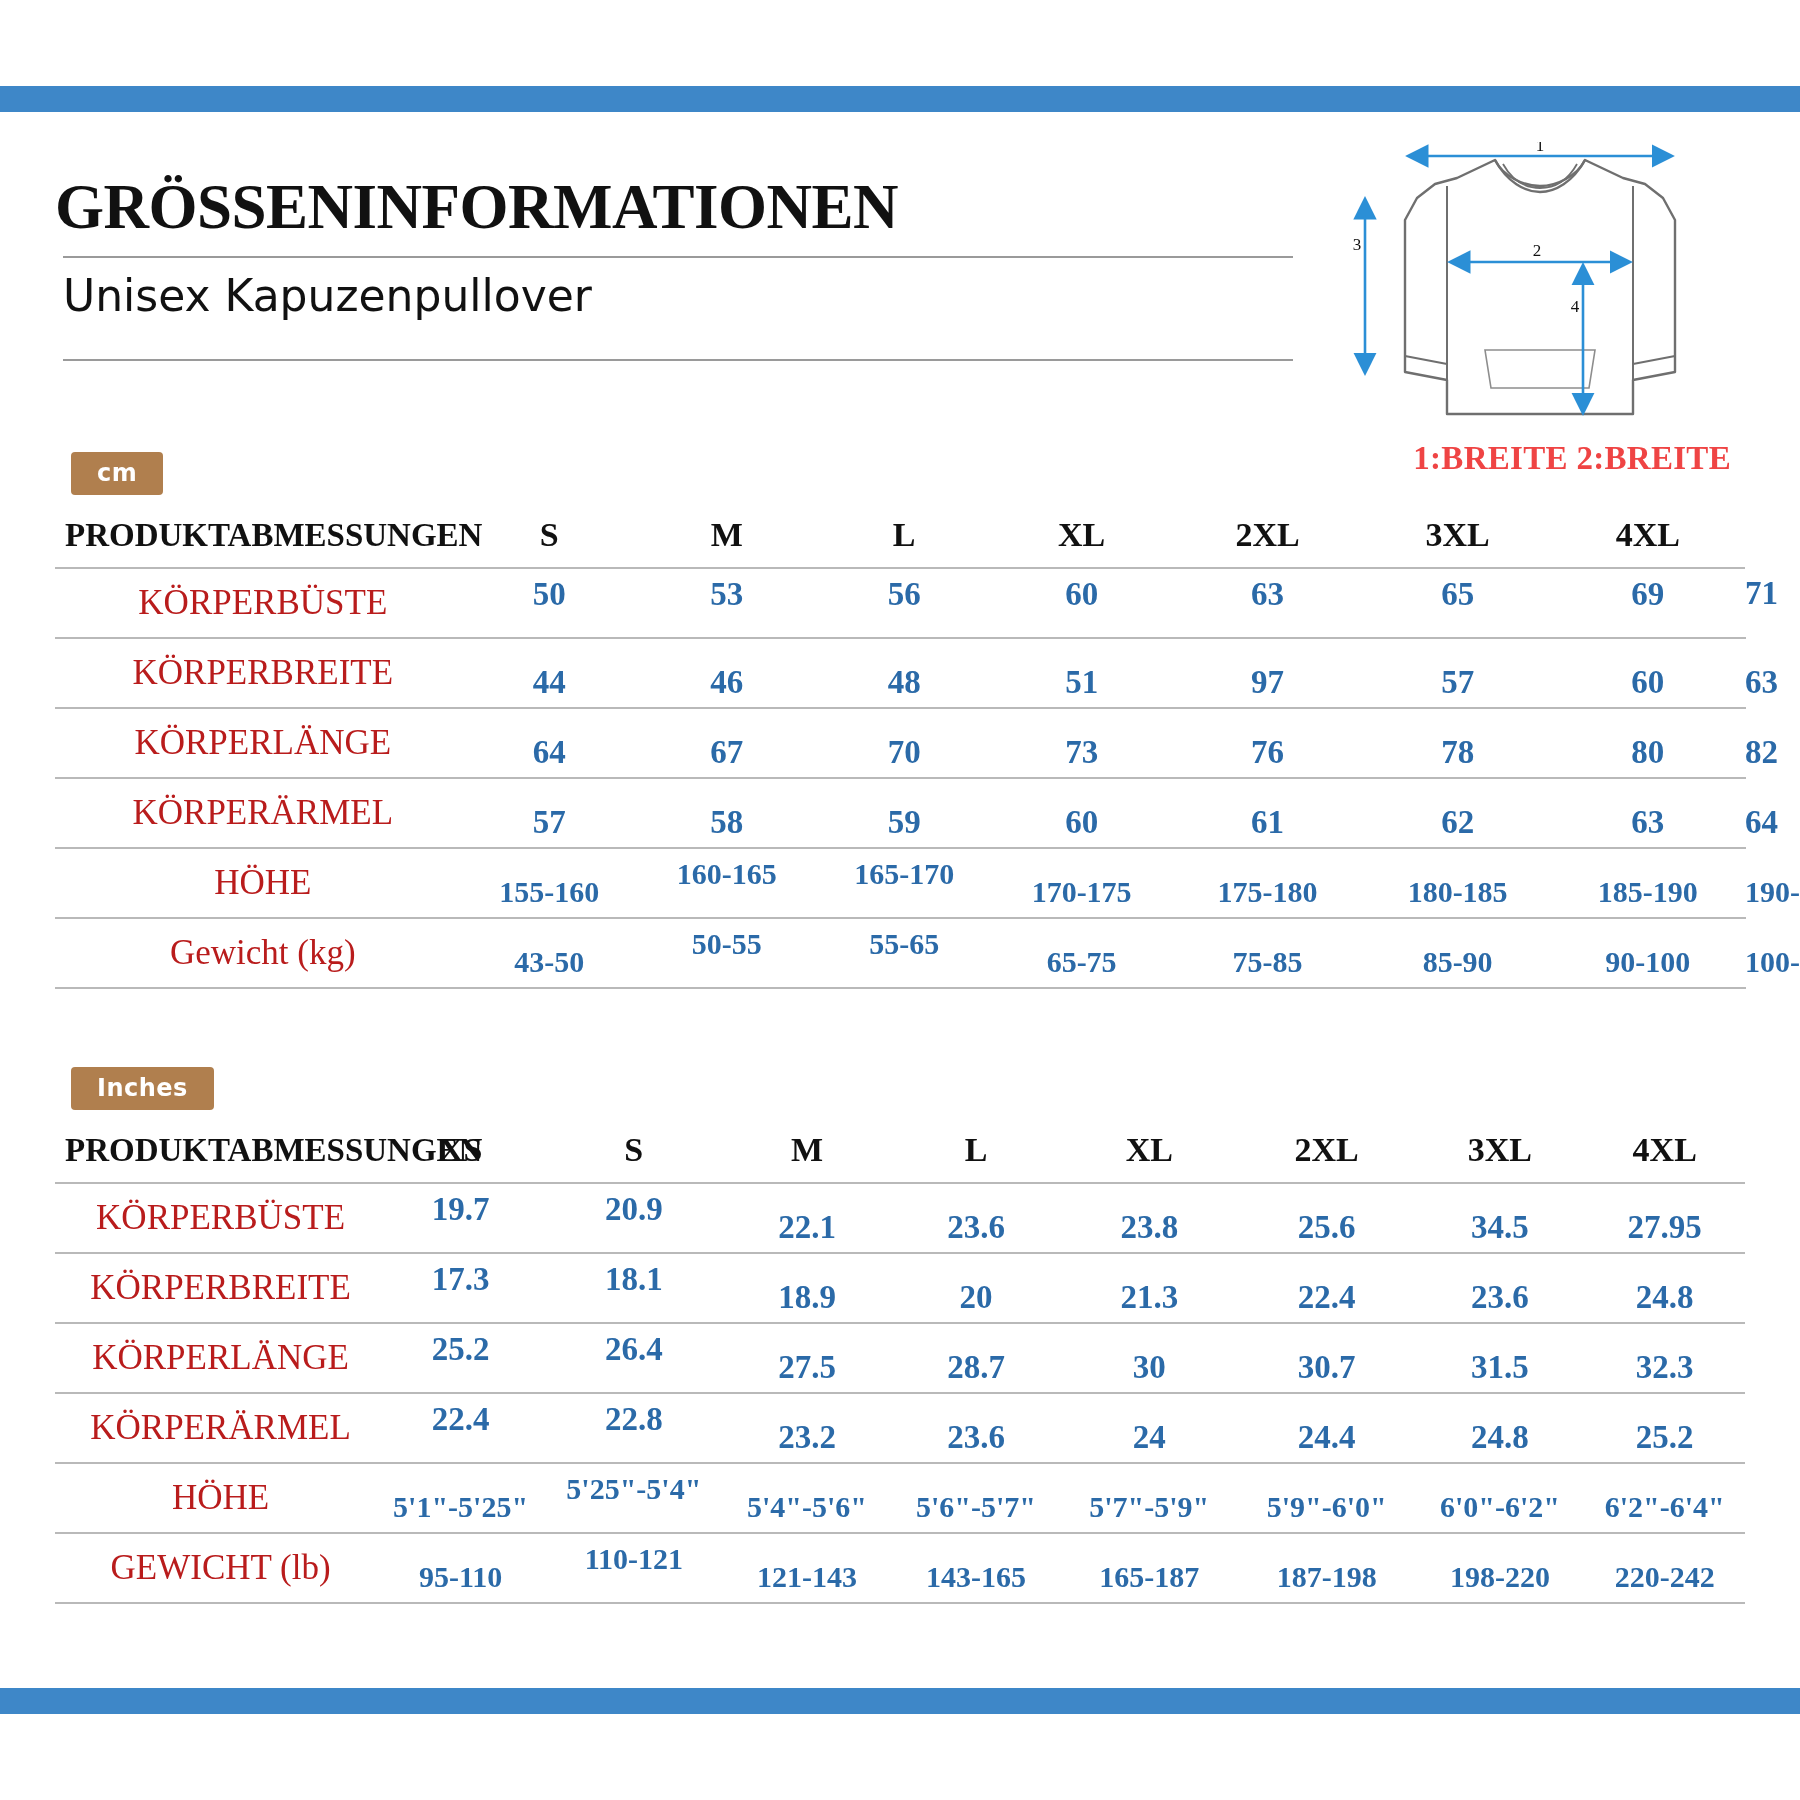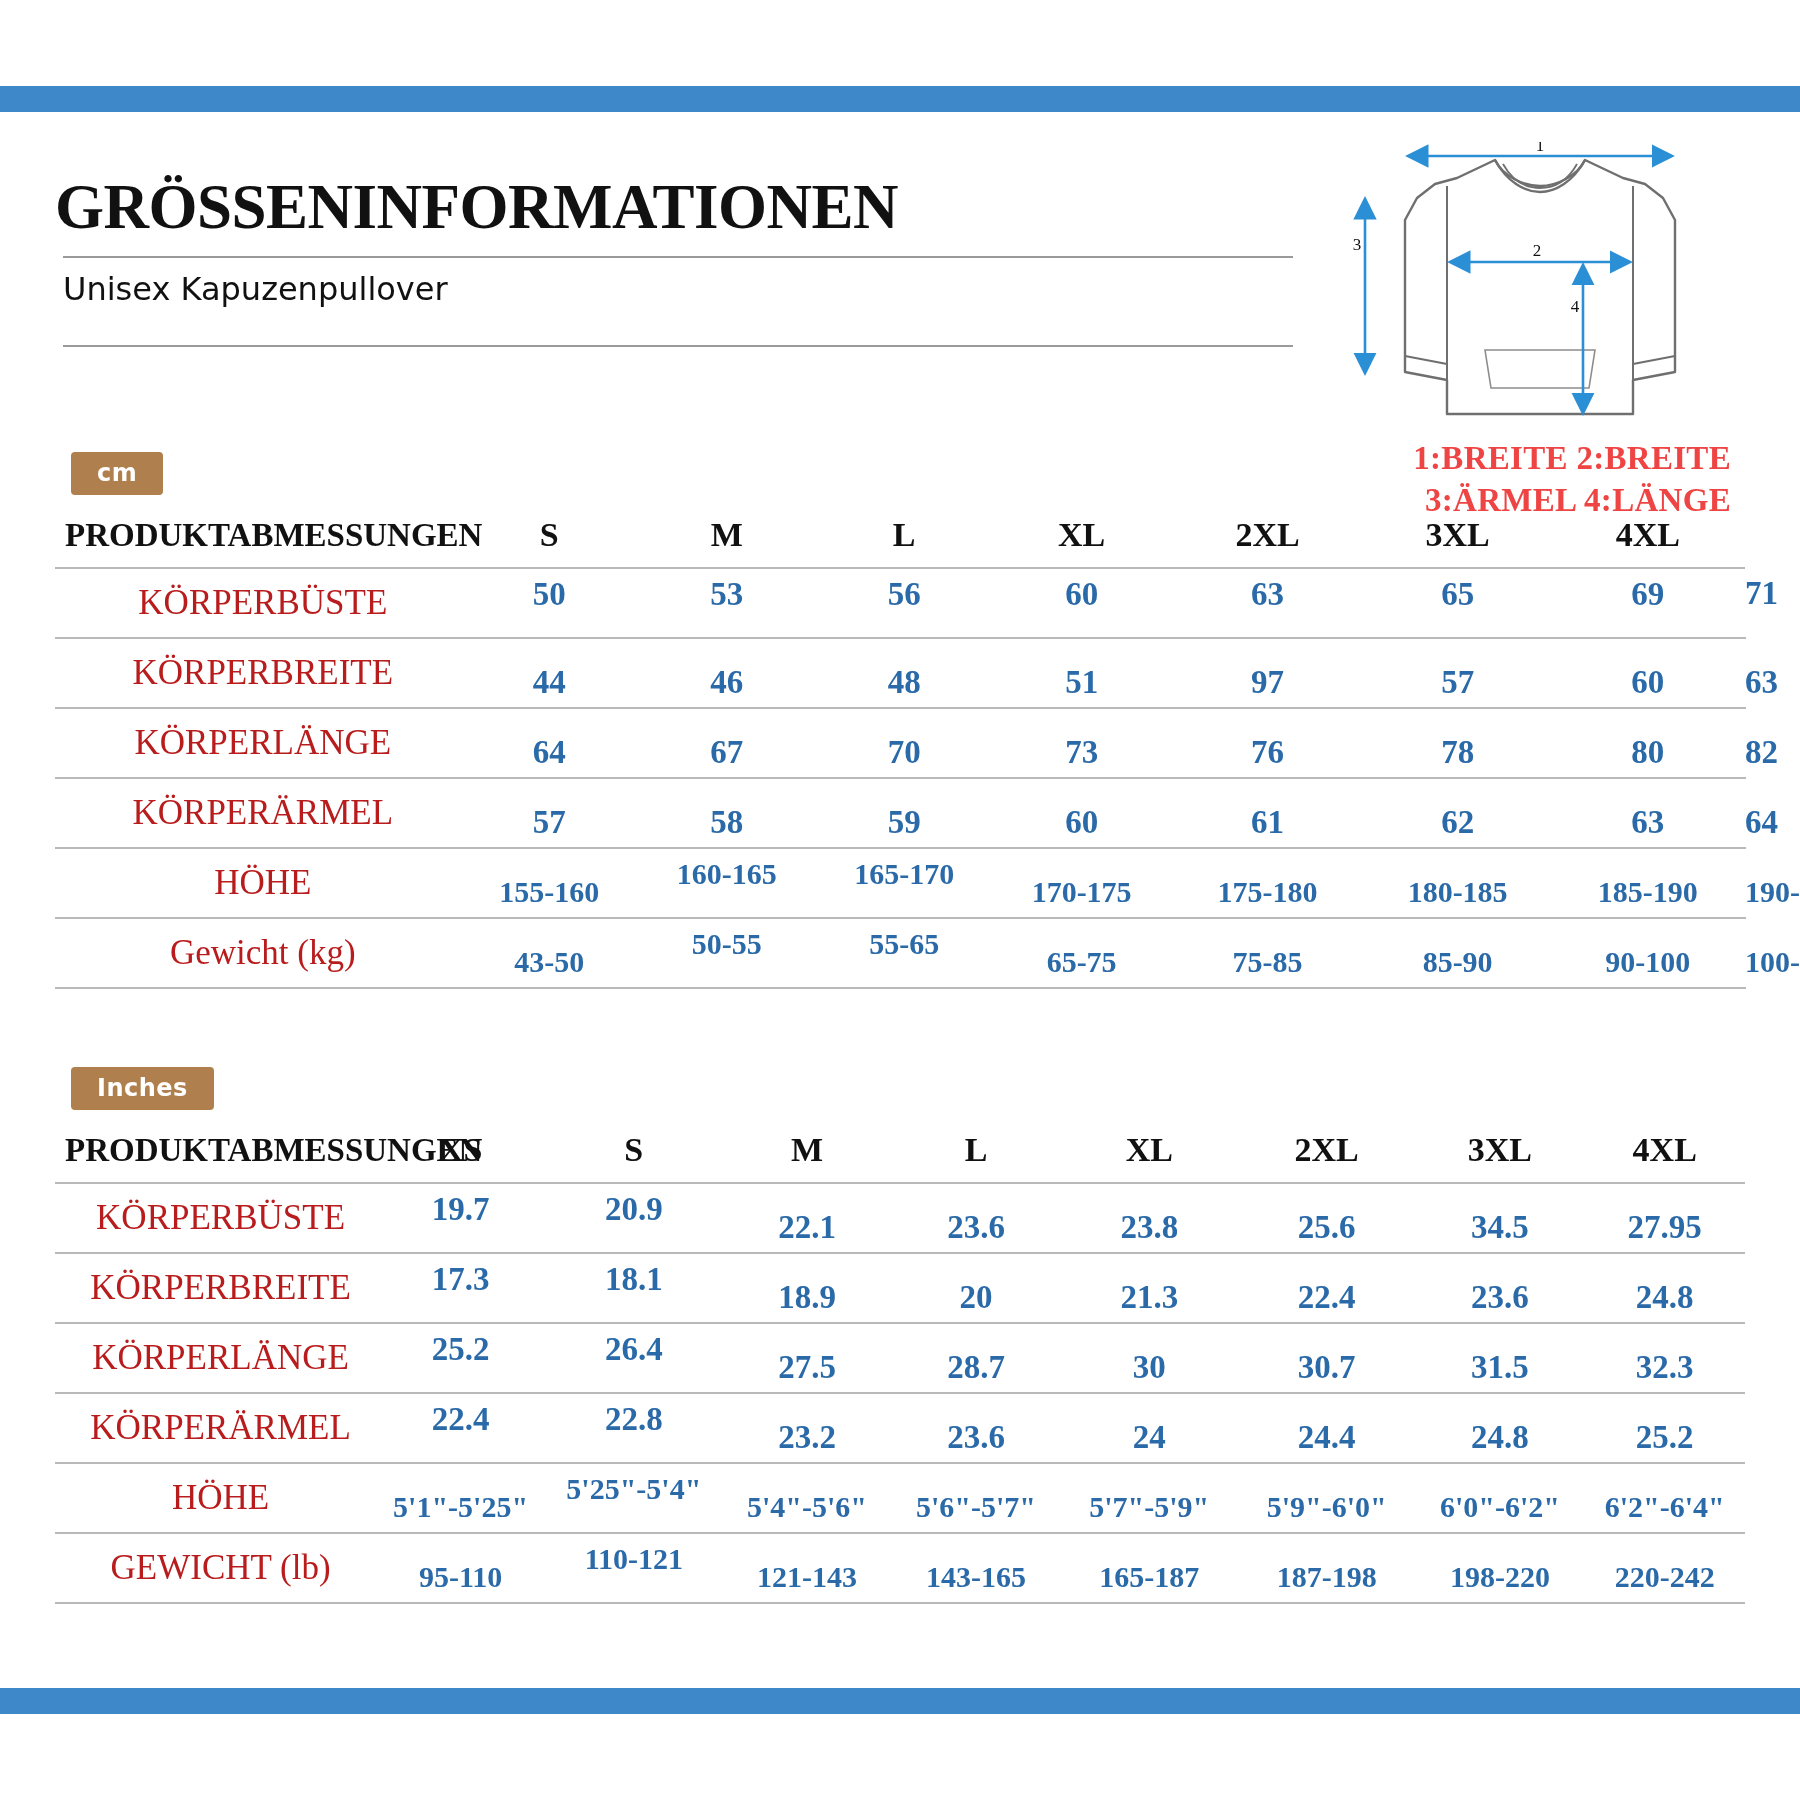--- a/index.html
+++ b/index.html
@@ -50,21 +50,21 @@
     font-weight: bold;
     font-size: 63px;
     letter-spacing: -0.5px;
     color: #111111;
     margin: 0;
     line-height: 1.05;
     padding-top: 22px;
   }
   .subtitle {
     font-family: "DejaVu Sans", sans-serif;
-    font-size: 32px;
+    font-size: 44px;
     color: #111111;
     margin: 14px 0 0 8px;
     line-height: 1.1;
   }
   .rule {
     width: 1230px;
     height: 2px;
     background: #9a9a9a;
     margin-left: 8px;
   }
@@ -208,21 +208,20 @@
           <line x1="20" y1="58" x2="20" y2="230" stroke="#2b8fd6" stroke-width="2.6" marker-start="url(#arS)" marker-end="url(#ar)"></line>
           <text x="12" y="108" font-family="Liberation Serif, serif" font-size="17" fill="#111" text-anchor="middle">3</text>
 
           <line x1="238" y1="124" x2="238" y2="270" stroke="#2b8fd6" stroke-width="2.6" marker-start="url(#arS)" marker-end="url(#ar)"></line>
           <text x="230" y="170" font-family="Liberation Serif, serif" font-size="17" fill="#111" text-anchor="middle">4</text>
         </svg>
       </div>
 
       <div class="legend">
         <div>1:BREITE  2:BREITE</div>
-        <div>3:ÄRMEL  4:LÄNGE</div>
       </div>
     </div>
 
     <div class="pill-wrap">
       <span class="pill">cm</span>
     </div>
 
     <table class="size">
       <colgroup>
         <col style="width:24%">

